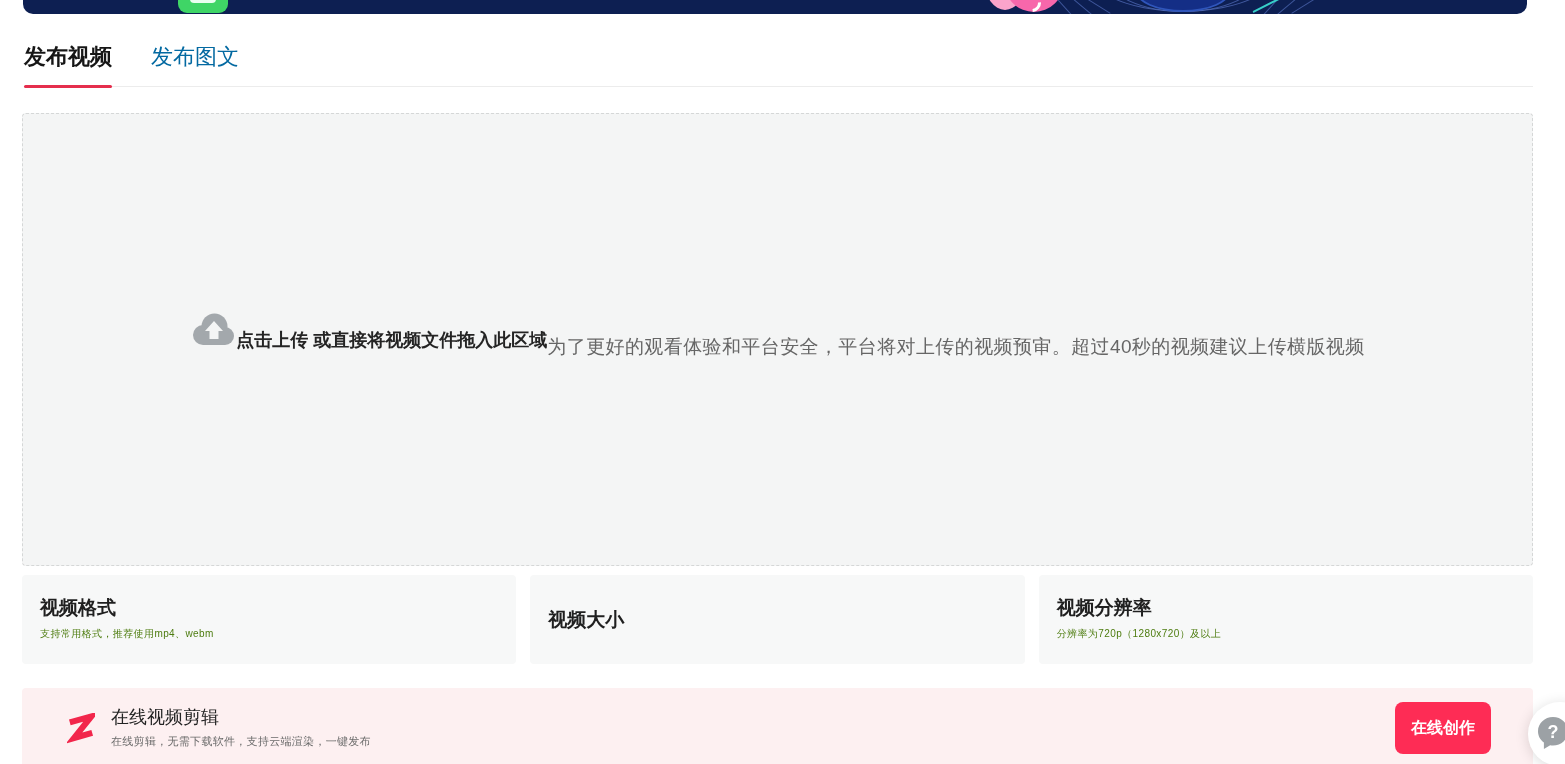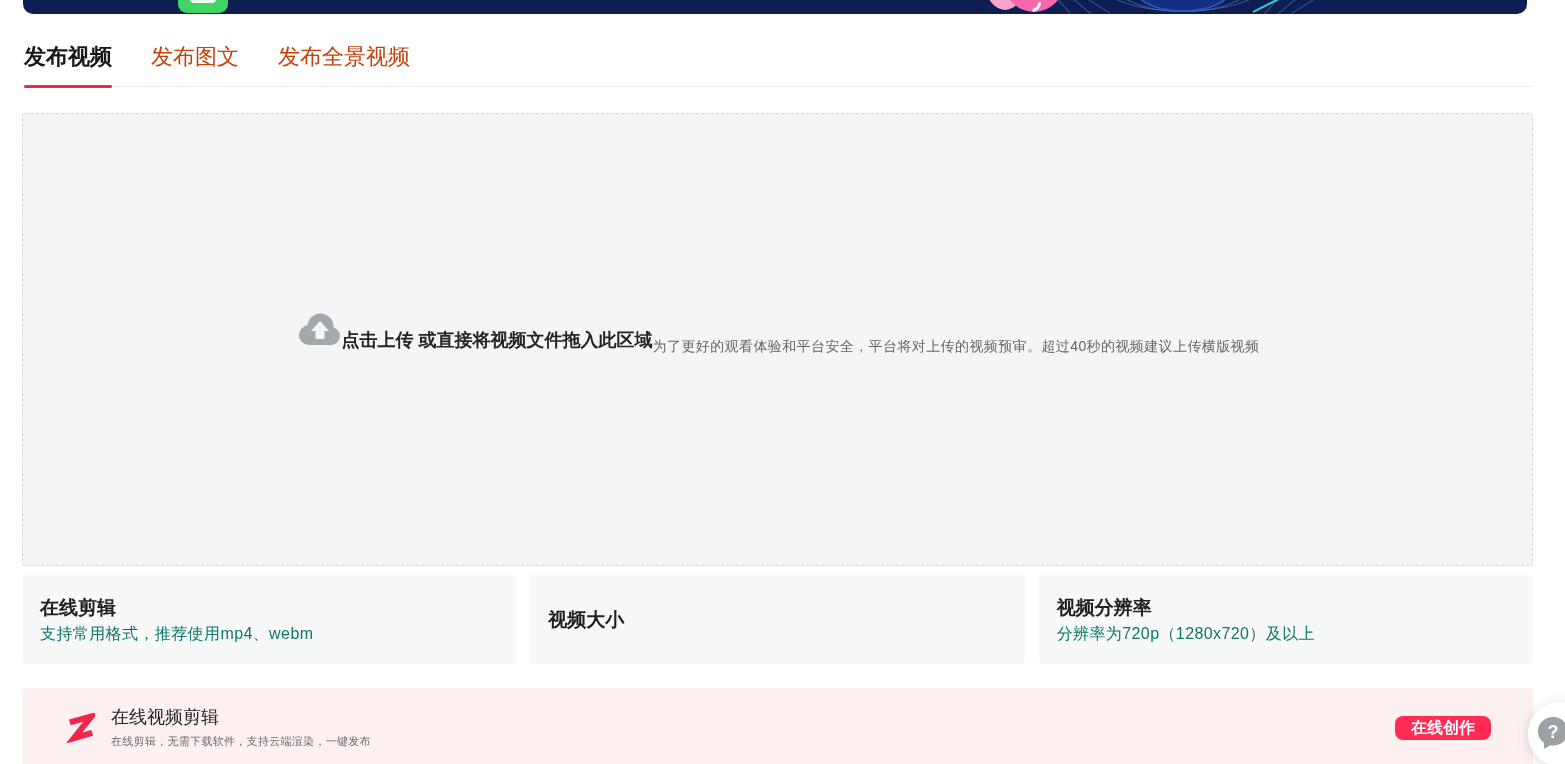--- a/index.html
+++ b/index.html
@@ -21,49 +21,49 @@
   .arc2 { left:1058px; top:-86px; width:204px; height:98px; }
   .deco-ellipse { left:1112px; top:-32px; width:96px; height:44px; background:#142e86;
                   border:2px solid #2f55bb; border-radius:50%; }
   .deco-line { width:1px; height:28px; background:rgba(110,140,225,.5); top:-8px; }
   .l1{ left:1040px; transform:rotate(-42deg);} .l2{ left:1058px; transform:rotate(-50deg);} .l3{ left:1075px; transform:rotate(-58deg);}
   .l4{ left:1248px; transform:rotate(42deg);}  .l5{ left:1264px; transform:rotate(50deg);}  .l6{ left:1280px; transform:rotate(58deg);}
   .deco-teal { left:1228px; top:3px; width:36px; height:2px; background:#38cfc9; transform:rotate(-27deg); border-radius:2px; }
 
   
   .tabs { margin:46px 32px 0 24px; display:flex; gap:39px; border-bottom:1px solid #ececec;text-align:right; }
-  .tab { position:relative; font-size:22px; line-height:22px; padding-bottom:18px; color:#c2410c; cursor:pointer; white-space:nowrap; }
+  .tab { position:relative; font-size:22px; line-height:22px; padding-bottom:18px; color:#0369a1; cursor:pointer; white-space:nowrap; }
   .tab.active { font-weight:700; color:#161616; }
   .tab .indicator { display:none; }
   .tab.active .indicator { display:block; position:absolute; left:0; bottom:-2px; width:88px; height:3px;
                            background:#e52e4d; border-radius:2px; }
 
   
   .dropzone { margin:26px 32px 0 22px; height:453px; background:#f4f5f5;
               border:1px dashed #d5d7d7; border-radius:4px; cursor:pointer;
               display:flex; flex-direction:row; align-items:center; justify-content:center; }
   .dz-icon { margin-bottom:22px; }
   .dz-title { font-size:18px; line-height:18px; font-weight:700; color:#242424; }
-  .dz-sub { margin-top:14px; font-size:14px; line-height:15px; color:#666; letter-spacing:.4px; }
+  .dz-sub { margin-top:14px; font-size:19px; line-height:15px; color:#666; letter-spacing:.4px; }
 
   
   .cards { margin:9px 32px 0 22px; display:flex; gap:14px; }
   .card { flex:1; height:89px; background:#f7f8f8; border-radius:4px; padding:0 18px;
           display:flex; flex-direction:column; justify-content:center; }
   .card-title { font-size:19px; line-height:19px; font-weight:700; color:#202020; }
-  .card-desc { margin-top:9px; font-size:16px; line-height:15px; color:#0f766e; letter-spacing:.4px; }
+  .card-desc { margin-top:9px; font-size:10px; line-height:15px; color:#4d7c0f; letter-spacing:.4px; }
 
   
   .promo { margin:24px 32px 0 22px; height:80px; background:#fdf0f1; border-radius:4px;
            display:flex; align-items:center; padding-left:45px; cursor:pointer; }
   .promo-icon { flex:0 0 auto; }
   .promo-text { margin-left:16px; }
   .promo-title { font-size:18px; line-height:18px; font-weight:500; color:#232323; }
   .promo-sub { margin-top:8px; font-size:11px; line-height:15px; color:#6b6b6b; letter-spacing:.3px; }
-  .promo-btn { margin-left:auto; margin-right:42px; width:96px; height:24px; background:#fe2c55;
+  .promo-btn { margin-left:auto; margin-right:42px; width:96px; height:52px; background:#fe2c55;
                border:none; border-radius:8px; color:#fff; font-size:16px; font-weight:700;
                font-family:inherit; cursor:pointer; display:flex; align-items:center; justify-content:center; }
 
   
   .help-fab { position:fixed; left:1528px; top:702px; width:64px; height:64px; background:#fff;
               border-radius:50%; box-shadow:0 2px 14px rgba(0,0,0,.14); cursor:pointer; }
   .help-fab svg { position:absolute; left:7px; top:12px; }
 </style>
 </head>
 <body>
@@ -89,43 +89,39 @@
 
 <nav class="tabs">
   <div class="tab active">
     <span>发布视频</span>
     <i class="indicator"></i>
   </div>
   <div class="tab">
     <span>发布图文</span>
     
   </div>
-  <div class="tab">
-    <span>发布全景视频</span>
-    
-  </div>
 </nav>
 
 <div class="dropzone">
   <svg class="dz-icon" width="46" height="34" viewBox="0 0 46 34" aria-hidden="true">
     <g fill="#a3a8ac">
       <circle cx="13" cy="23" r="10"></circle>
       <circle cx="24.5" cy="14.5" r="13"></circle>
       <circle cx="35" cy="24" r="9"></circle>
       <rect x="13" y="23" width="22" height="10"></rect>
     </g>
     <polygon points="24,9 33,19 28.5,19 28.5,27 19.5,27 19.5,19 15,19" fill="#f4f5f5"></polygon>
   </svg>
   <p class="dz-title">点击上传 或直接将视频文件拖入此区域</p>
   <p class="dz-sub">为了更好的观看体验和平台安全，平台将对上传的视频预审。超过40秒的视频建议上传横版视频</p>
 </div>
 
 <div class="cards">
   <div class="card">
-    <div class="card-title">在线剪辑</div>
+    <div class="card-title">视频格式</div>
     <div class="card-desc">支持常用格式，推荐使用mp4、webm</div>
   </div>
   <div class="card">
     <div class="card-title">视频大小</div>
   </div>
   <div class="card">
     <div class="card-title">视频分辨率</div>
     <div class="card-desc">分辨率为720p（1280x720）及以上</div>
   </div>
 </div>

